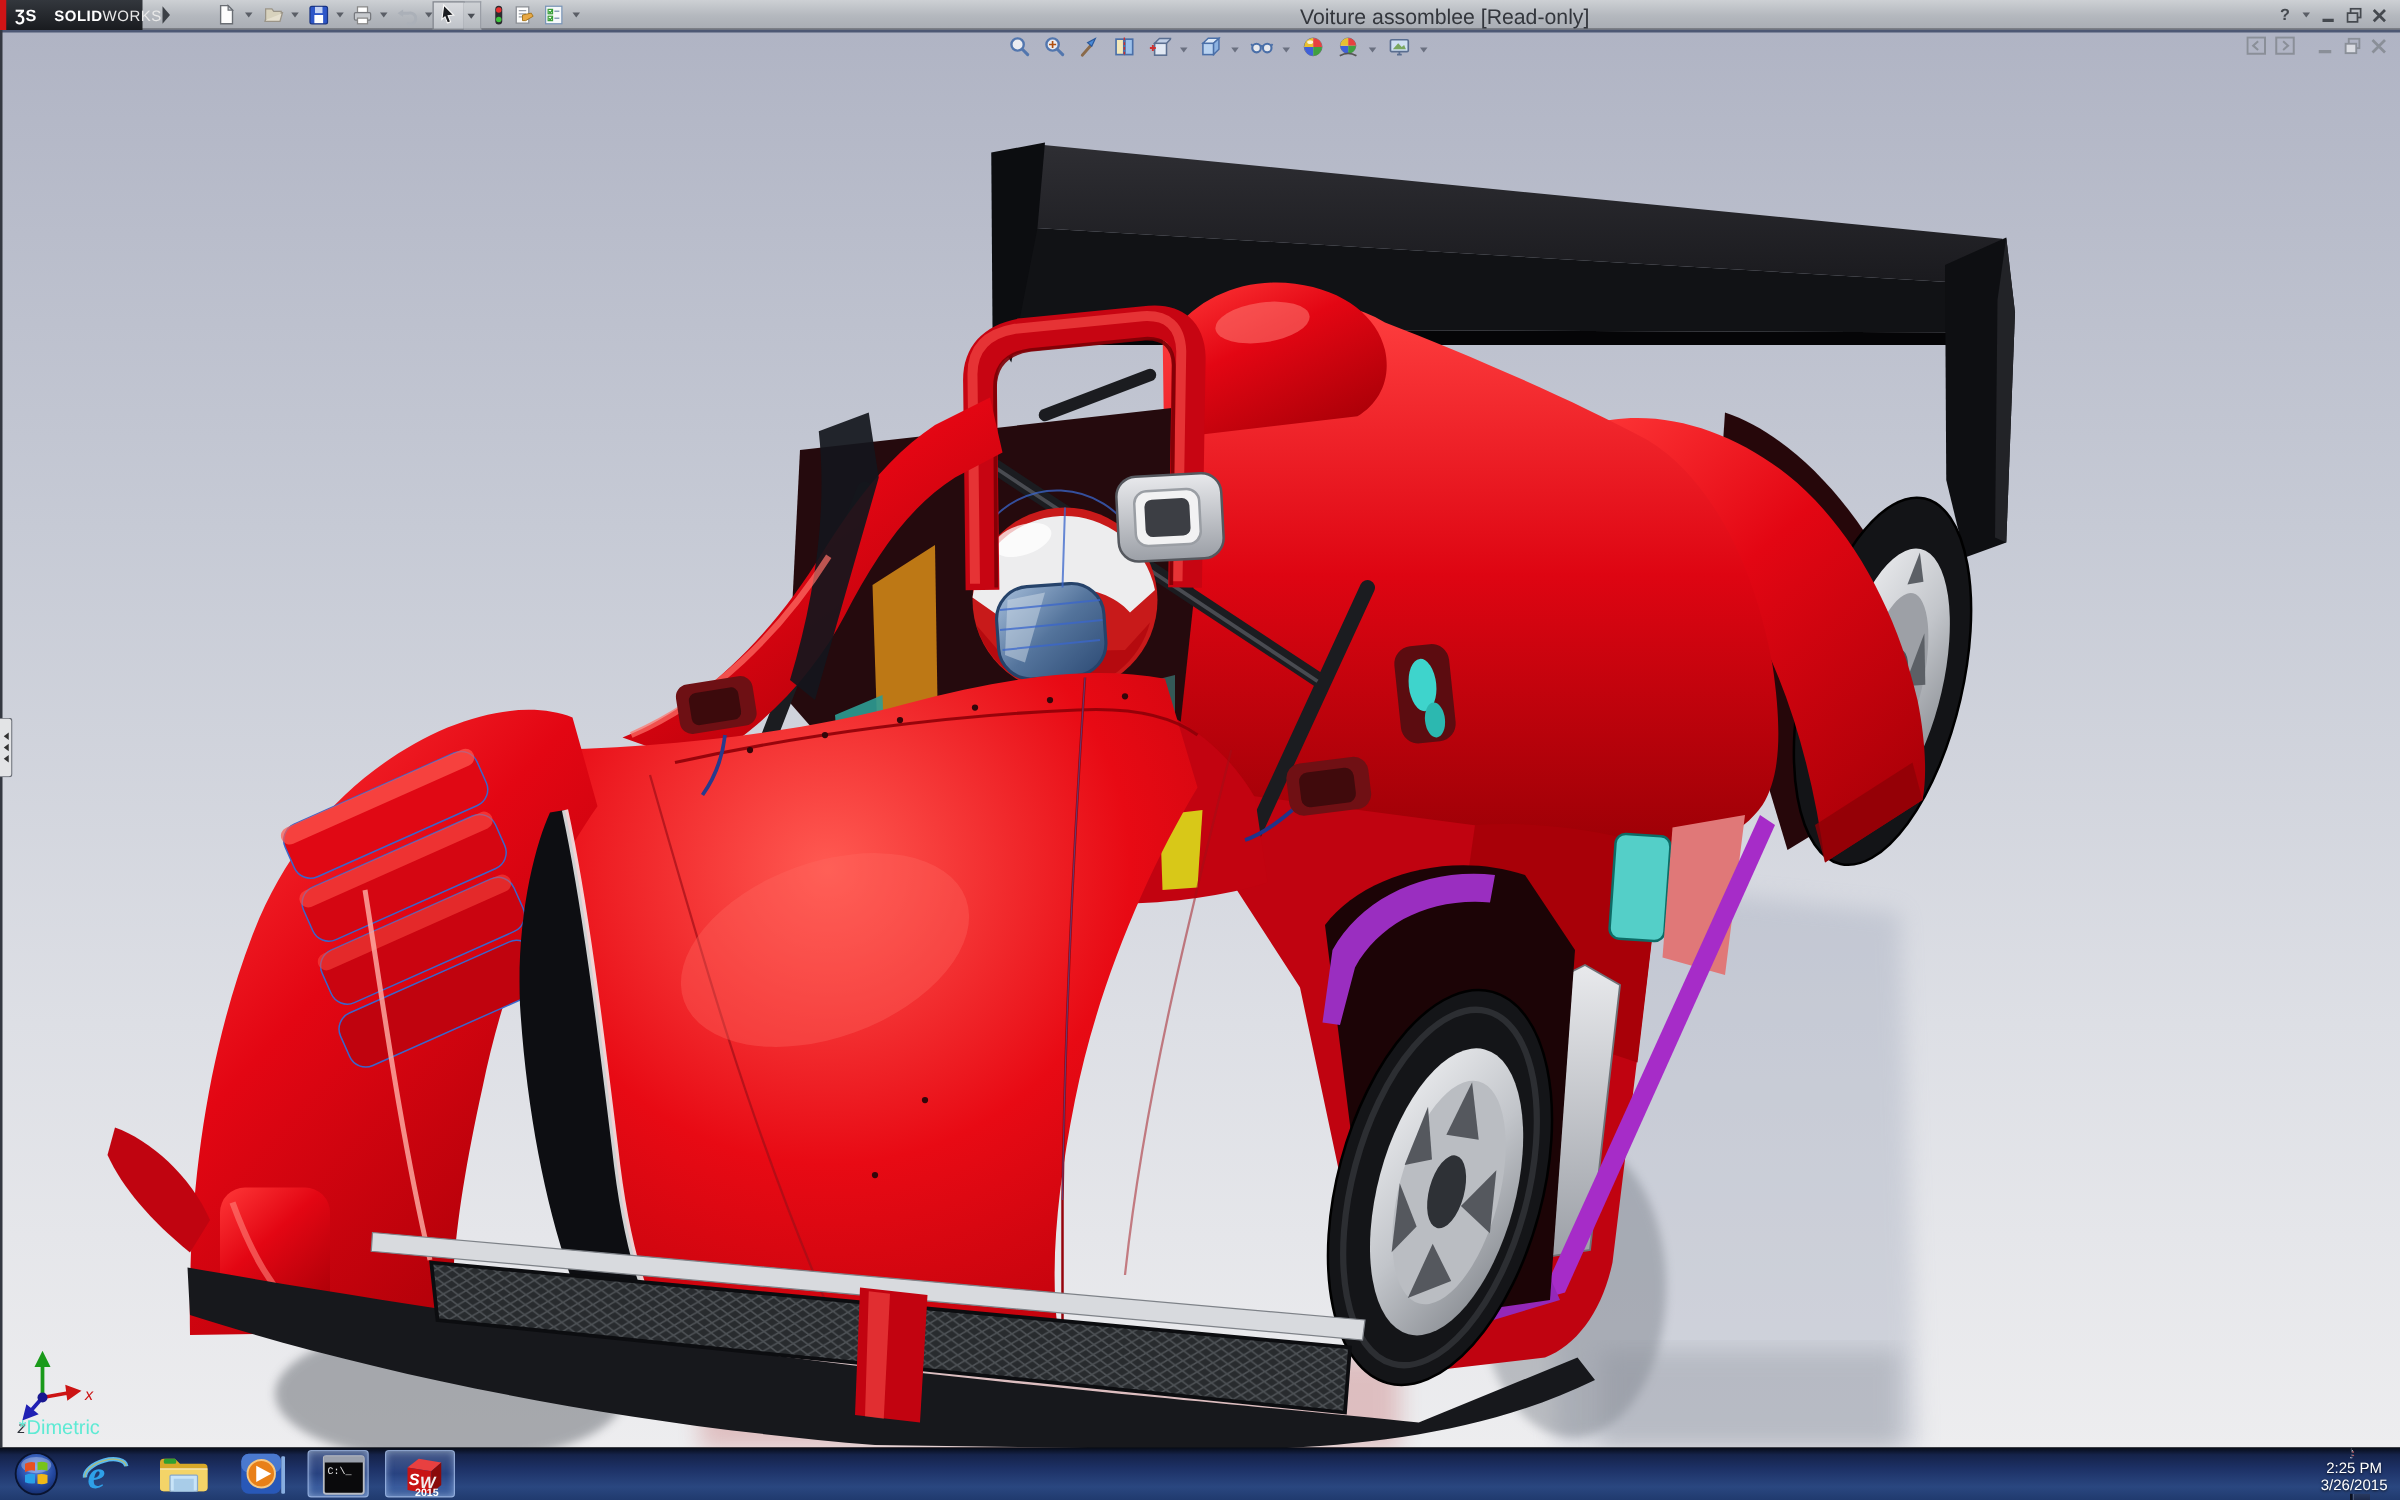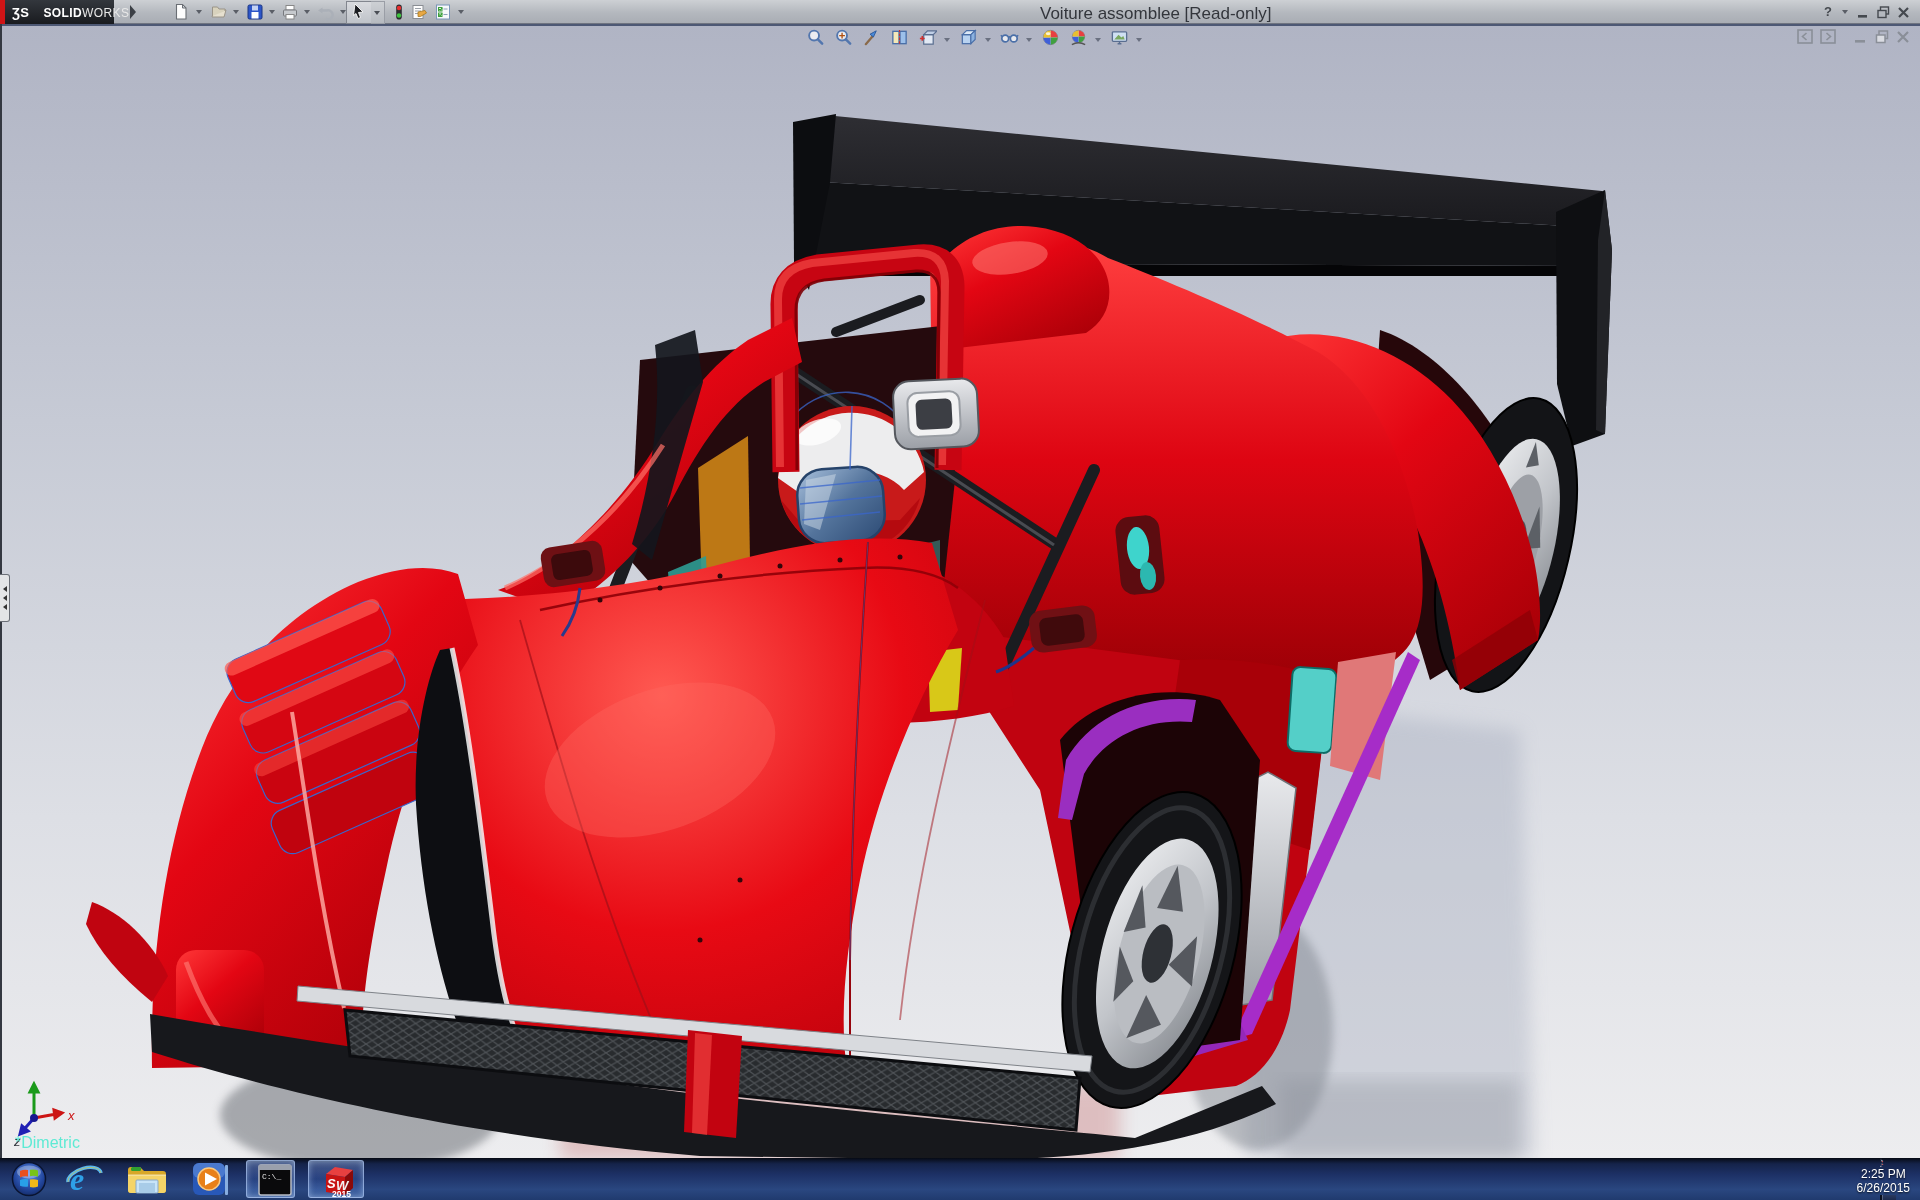--- a/index.html
+++ b/index.html
@@ -553,19 +553,19 @@
       <path d="M6 16 h7 M9.5 13 v3" stroke="#d8dce4" stroke-width="1.6"></path>
       <circle cx="17" cy="15" r="5.5" fill="#d02020" stroke="#fff" stroke-width="1"></circle>
       <path d="M14.5 12.5 L19.5 17.5 M19.5 12.5 L14.5 17.5" stroke="#fff" stroke-width="1.6"></path>
     </svg>
     <svg width="22" height="22" viewBox="0 0 22 22" style="margin-right:14px">
       <path d="M3 8 h4 l5-4 v14 l-5-4 H3 Z" fill="#e8eaf0"></path>
       <path d="M14.5 7 A6 6 0 0 1 14.5 15 M16.5 4.5 A9.5 9.5 0 0 1 16.5 17.5" stroke="#e8eaf0" stroke-width="1.7" fill="none"></path>
     </svg>
     <div id="clock">
       <div>2:25 PM</div>
-      <div>6/26/2015</div>
+      <div>3/26/2015</div>
     </div>
     <div id="showdesk"></div>
   </div>
 </footer>
 
 </div>
 
 </body></html>

